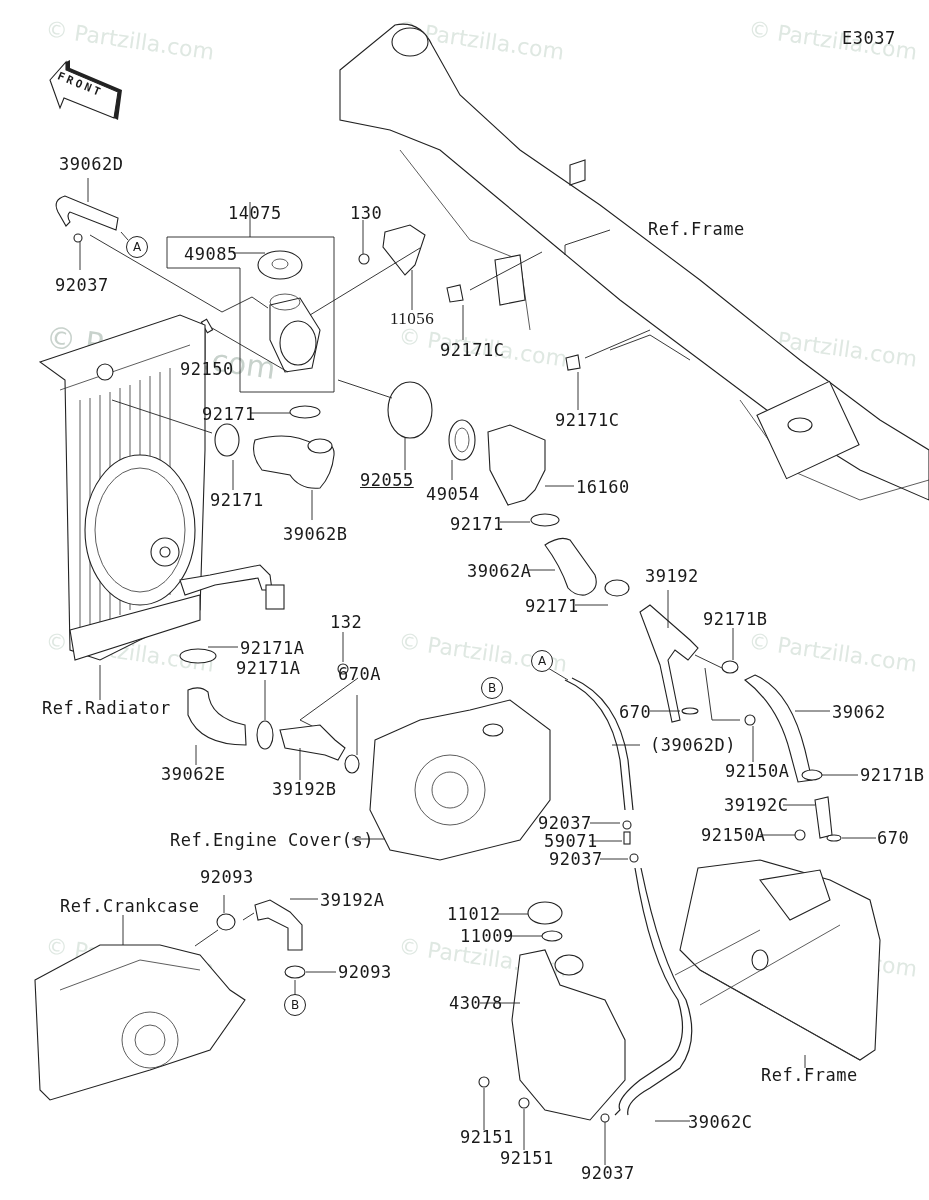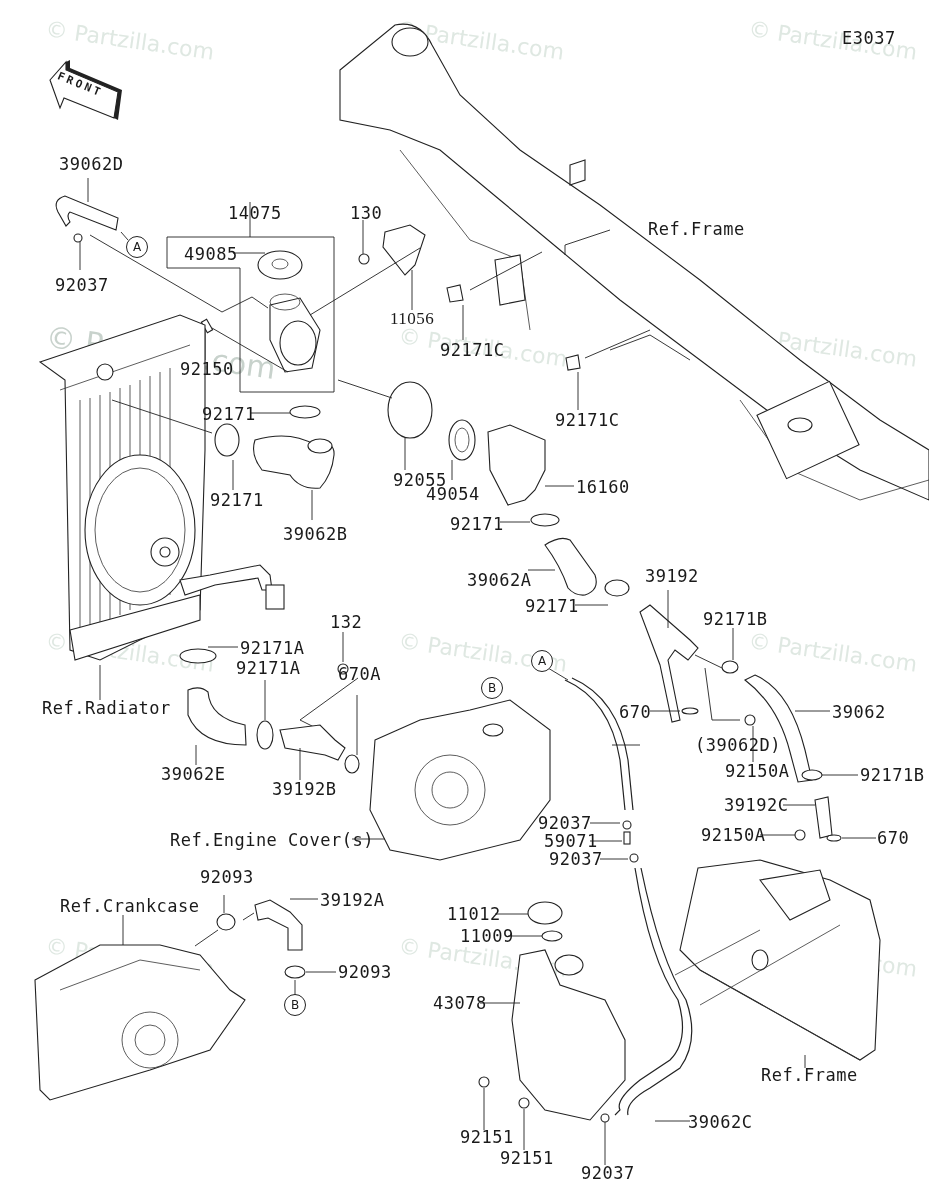--- a/index.html
+++ b/index.html
@@ -257,52 +257,52 @@
   <div class="lbl" style="left:55px;top:278px;">92037</div>
   <div class="lbl" style="left:228px;top:190px;margin-top:16px;">14075</div>
   <div class="lbl" style="left:184px;top:247px;">49085</div>
   <div class="lbl" style="left:350px;top:206px;">130</div>
   <div class="lbl" style="left:390px;top:312px;font-family:Liberation Serif, serif;">11056</div>
   <div class="lbl" style="left:180px;top:362px;">92150</div>
   <div class="lbl" style="left:440px;top:343px;">92171C</div>
   <div class="lbl" style="left:555px;top:413px;">92171C</div>
   <div class="lbl" style="left:202px;top:407px;">92171</div>
   <div class="lbl" style="left:210px;top:493px;">92171</div>
-  <div class="lbl" style="left:393px;top:473px;">92055</div>
+  <div class="lbl" style="left:360px;top:473px;text-decoration:underline;">92055</div>
   <div class="lbl" style="left:426px;top:487px;">49054</div>
   <div class="lbl" style="left:283px;top:527px;">39062B</div>
   <div class="lbl" style="left:576px;top:480px;">16160</div>
   <div class="lbl" style="left:450px;top:517px;">92171</div>
-  <div class="lbl" style="left:467px;top:564px;margin-top:9px;">39062A</div>
+  <div class="lbl" style="left:467px;top:564px;">39062A</div>
   <div class="lbl" style="left:645px;top:569px;">39192</div>
   <div class="lbl" style="left:525px;top:599px;">92171</div>
   <div class="lbl" style="left:703px;top:612px;">92171B</div>
   <div class="lbl" style="left:240px;top:641px;">92171A</div>
   <div class="lbl" style="left:236px;top:661px;">92171A</div>
   <div class="lbl" style="left:330px;top:615px;">132</div>
   <div class="lbl" style="left:338px;top:667px;">670A</div>
   <div class="lbl" style="left:619px;top:705px;">670</div>
   <div class="lbl" style="left:832px;top:705px;">39062</div>
-  <div class="lbl" style="left:650px;top:738px;margin-left:45px;">(39062D)</div>
+  <div class="lbl" style="left:650px;top:738px;">(39062D)</div>
   <div class="lbl" style="left:725px;top:764px;">92150A</div>
   <div class="lbl" style="left:860px;top:768px;">92171B</div>
   <div class="lbl" style="left:161px;top:767px;">39062E</div>
   <div class="lbl" style="left:272px;top:782px;">39192B</div>
   <div class="lbl" style="left:724px;top:798px;">39192C</div>
   <div class="lbl" style="left:701px;top:828px;">92150A</div>
   <div class="lbl" style="left:877px;top:831px;">670</div>
   <div class="lbl" style="left:538px;top:816px;">92037</div>
   <div class="lbl" style="left:544px;top:834px;">59071</div>
   <div class="lbl" style="left:549px;top:852px;">92037</div>
   <div class="lbl" style="left:200px;top:870px;">92093</div>
   <div class="lbl" style="left:320px;top:893px;">39192A</div>
   <div class="lbl" style="left:338px;top:965px;">92093</div>
   <div class="lbl" style="left:447px;top:907px;">11012</div>
   <div class="lbl" style="left:460px;top:929px;">11009</div>
-  <div class="lbl" style="left:433px;top:996px;">43078</div>
+  <div class="lbl" style="left:449px;top:996px;">43078</div>
   <div class="lbl" style="left:460px;top:1130px;">92151</div>
   <div class="lbl" style="left:500px;top:1151px;">92151</div>
   <div class="lbl" style="left:581px;top:1166px;">92037</div>
   <div class="lbl" style="left:688px;top:1115px;">39062C</div>
 
   <div class="lbl" style="left:648px;top:222px;">Ref.Frame</div>
   <div class="lbl" style="left:42px;top:701px;">Ref.Radiator</div>
   <div class="lbl" style="left:170px;top:833px;">Ref.Engine Cover(s)</div>
   <div class="lbl" style="left:60px;top:899px;">Ref.Crankcase</div>
   <div class="lbl" style="left:761px;top:1068px;">Ref.Frame</div>

